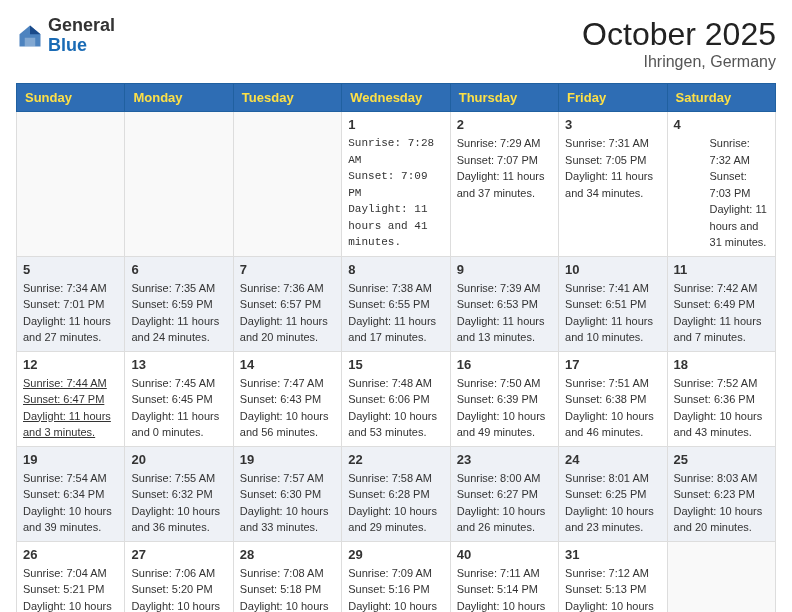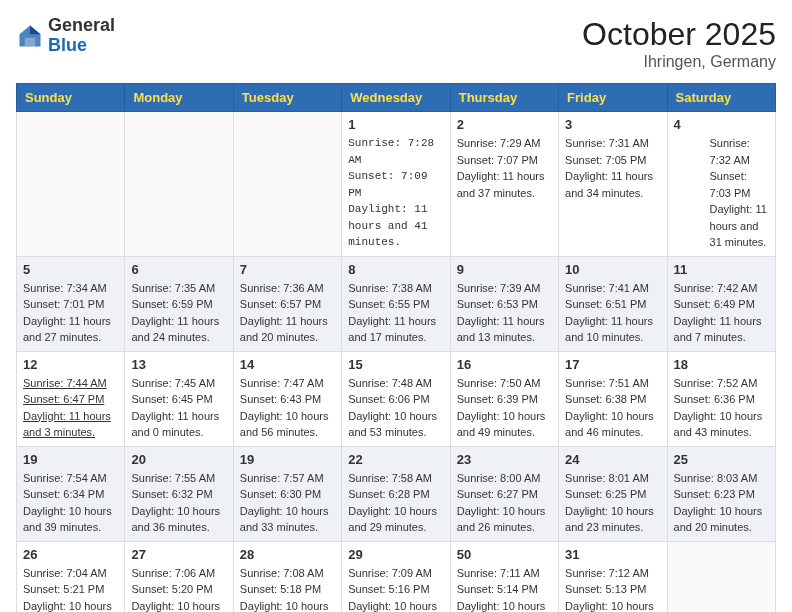--- a/index.html
+++ b/index.html
@@ -302,21 +302,21 @@
 Sunset: 5:18 PM
 Daylight: 10 hours and 10 minutes.</div>
         </td>
         <td>
           <span class="day-num">29</span>
           <div class="day-info" style="white-space: pre-line;">Sunrise: 7:09 AM
 Sunset: 5:16 PM
 Daylight: 10 hours and 7 minutes.</div>
         </td>
         <td>
-          <span class="day-num">50</span>
+          <span class="day-num">40</span>
           <div class="day-info" style="white-space: pre-line;">Sunrise: 7:11 AM
 Sunset: 5:14 PM
 Daylight: 10 hours and 3 minutes.</div>
         </td>
         <td>
           <span class="day-num">31</span>
           <div class="day-info" style="white-space: pre-line;">Sunrise: 7:12 AM
 Sunset: 5:13 PM
 Daylight: 10 hours and 0 minutes.</div>
         </td>

